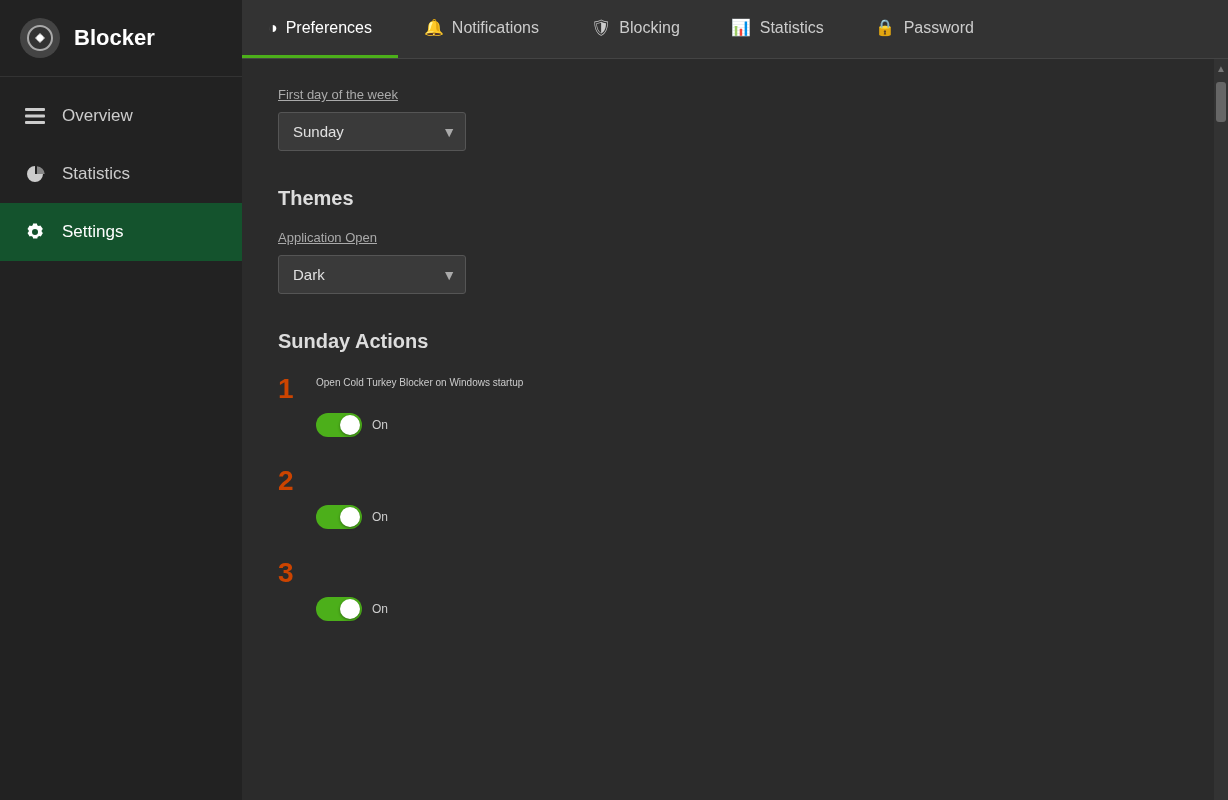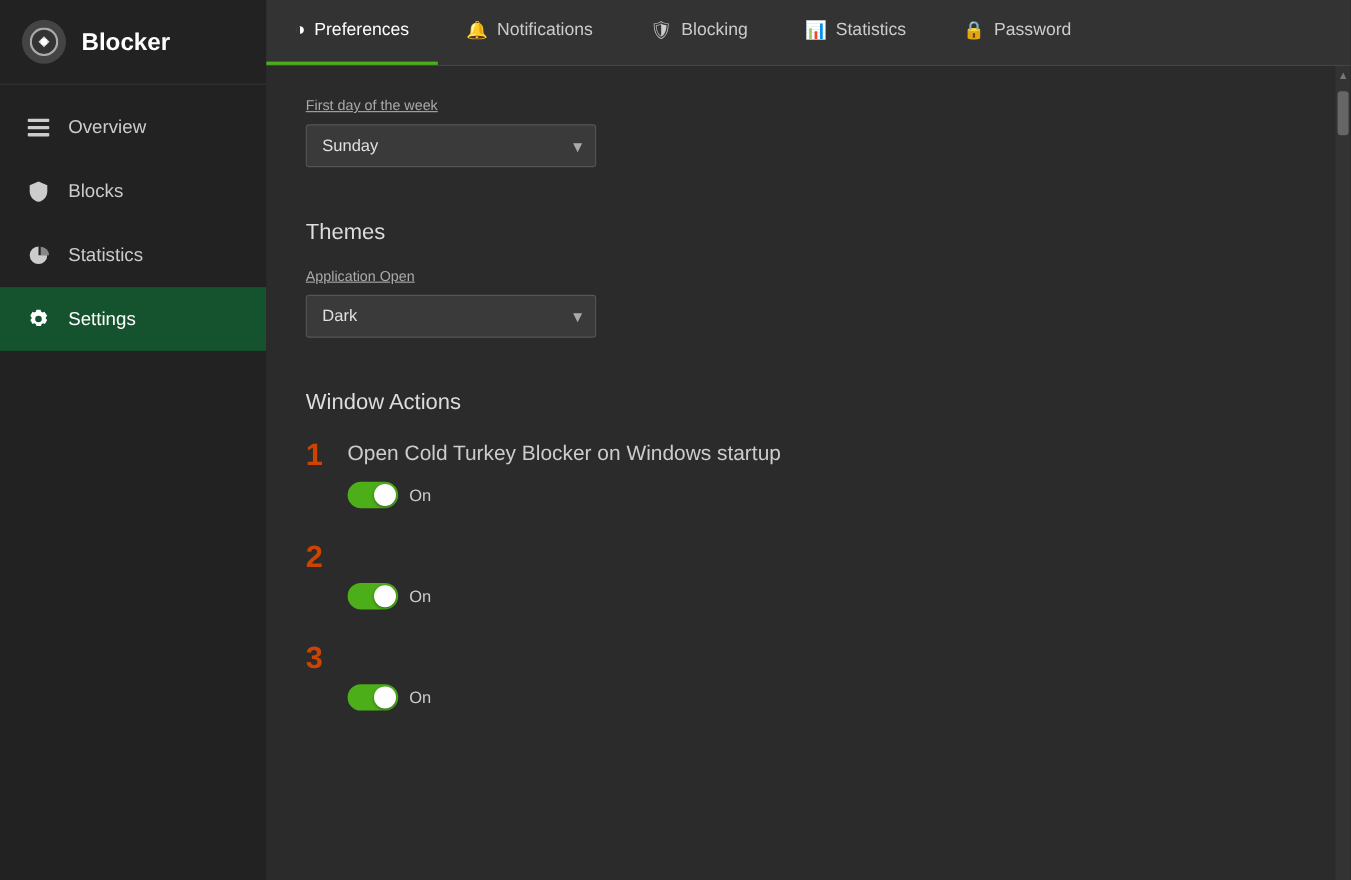--- a/index.html
+++ b/index.html
@@ -125,22 +125,22 @@
       font-size: 13px;
       color: #aaaaaa;
       margin-bottom: 10px;
       font-weight: 400;
       text-decoration: underline;
     }
 
     .select-wrapper {
       position: relative;
       display: inline-block;
-      width: 264px;
-      margin-bottom: 40px;
+      width: 188px;
+      margin-bottom: 28px;
     }
     .select-wrapper select {
       width: 100%;
       background: #3a3a3a;
       color: #e0e0e0;
       border: 1px solid #555;
       padding: 10px 40px 10px 14px;
       font-size: 15px;
       border-radius: 3px;
       appearance: none;
@@ -152,21 +152,21 @@
       right: 10px;
       top: 50%;
       transform: translateY(-50%);
       pointer-events: none;
       color: #aaa;
       font-size: 14px;
     }
 
     .section-title {
       font-size: 20px;
-      font-weight: 400;
+      font-weight: 700;
       color: #dddddd;
       margin-bottom: 20px;
       margin-top: 8px;
     }
 
     .window-actions {
       margin-top: 10px;
     }
 
     .action-item {
@@ -183,21 +183,21 @@
     }
     .action-number {
       font-size: 28px;
       font-weight: bold;
       color: #cc4400;
       min-width: 24px;
       line-height: 1;
       margin-top: 2px;
     }
     .action-text {
-      font-size: 19px;
+      font-size: 10px;
       color: #cccccc;
       padding-top: 4px;
     }
     .toggle-row {
       display: flex;
       align-items: center;
       gap: 10px;
       padding-left: 38px;
     }
     .toggle {
@@ -223,21 +223,21 @@
       width: 20px;
       height: 20px;
       background: white;
       border-radius: 50%;
       top: 2px;
       left: 24px;
       transition: 0.2s;
       box-shadow: 0 1px 3px rgba(0,0,0,0.4);
     }
     .toggle-label {
-      font-size: 15px;
+      font-size: 12px;
       color: #cccccc;
     }
 
     .right-scrollbar {
       width: 14px;
       background: #333333;
       height: 800px;
       flex-shrink: 0;
       display: flex;
       flex-direction: column;
@@ -277,28 +277,20 @@
       <span class="icon">
         <svg width="20" height="20" viewBox="0 0 20 20" fill="currentColor">
           <rect y="2" width="20" height="3" rx="1"></rect>
           <rect y="8.5" width="20" height="3" rx="1"></rect>
           <rect y="15" width="20" height="3" rx="1"></rect>
         </svg>
       </span>
       <span>Overview</span>
     </div>
 
-    <div class="sidebar-item">
-      <span class="icon">
-        <svg width="20" height="20" viewBox="0 0 20 20" fill="currentColor">
-          <path d="M10 1L2 4.5V10c0 4.4 3.4 8.5 8 9.5 4.6-1 8-5.1 8-9.5V4.5L10 1z"></path>
-        </svg>
-      </span>
-      <span>Blocks</span>
-    </div>
 
     <div class="sidebar-item">
       <span class="icon">
         <svg width="20" height="20" viewBox="0 0 20 20" fill="currentColor">
           <path d="M10 2a8 8 0 1 0 8 8h-8V2z"></path>
           <path d="M12 2.3V10h7.7A8 8 0 0 0 12 2.3z" opacity="0.6"></path>
         </svg>
       </span>
       <span>Statistics</span>
     </div>
@@ -357,21 +349,21 @@
       <p class="section-label">Application Open</p>
       <div class="select-wrapper">
         <select>
           <option>Dark</option>
           <option>Light</option>
         </select>
         <span class="select-arrow">▼</span>
       </div>
 
       
-      <h2 class="section-title">Window Actions</h2>
+      <h2 class="section-title">Sunday Actions</h2>
 
       <div class="window-actions">
 
         <div class="action-item">
           <div class="action-row">
             <span class="action-number">1</span>
             <span class="action-text">Open Cold Turkey Blocker on Windows startup</span>
           </div>
           <div class="toggle-row">
             <label class="toggle">

